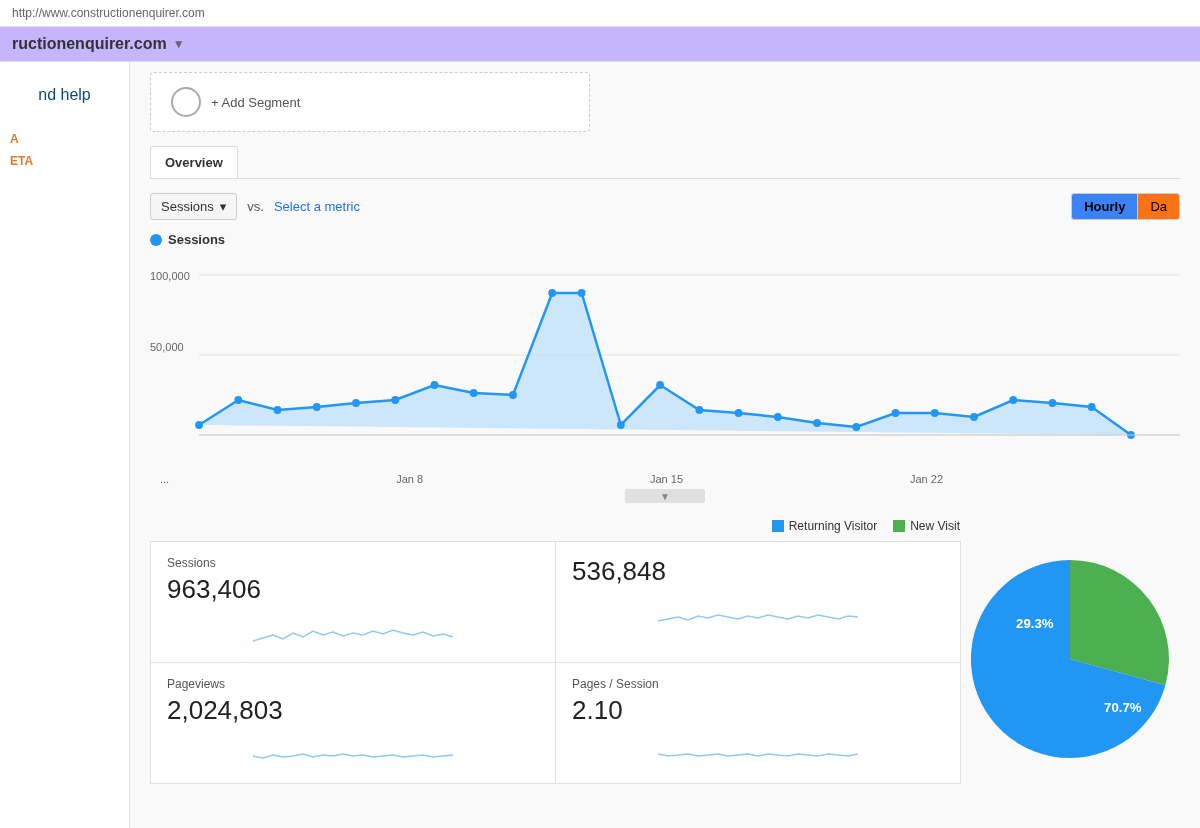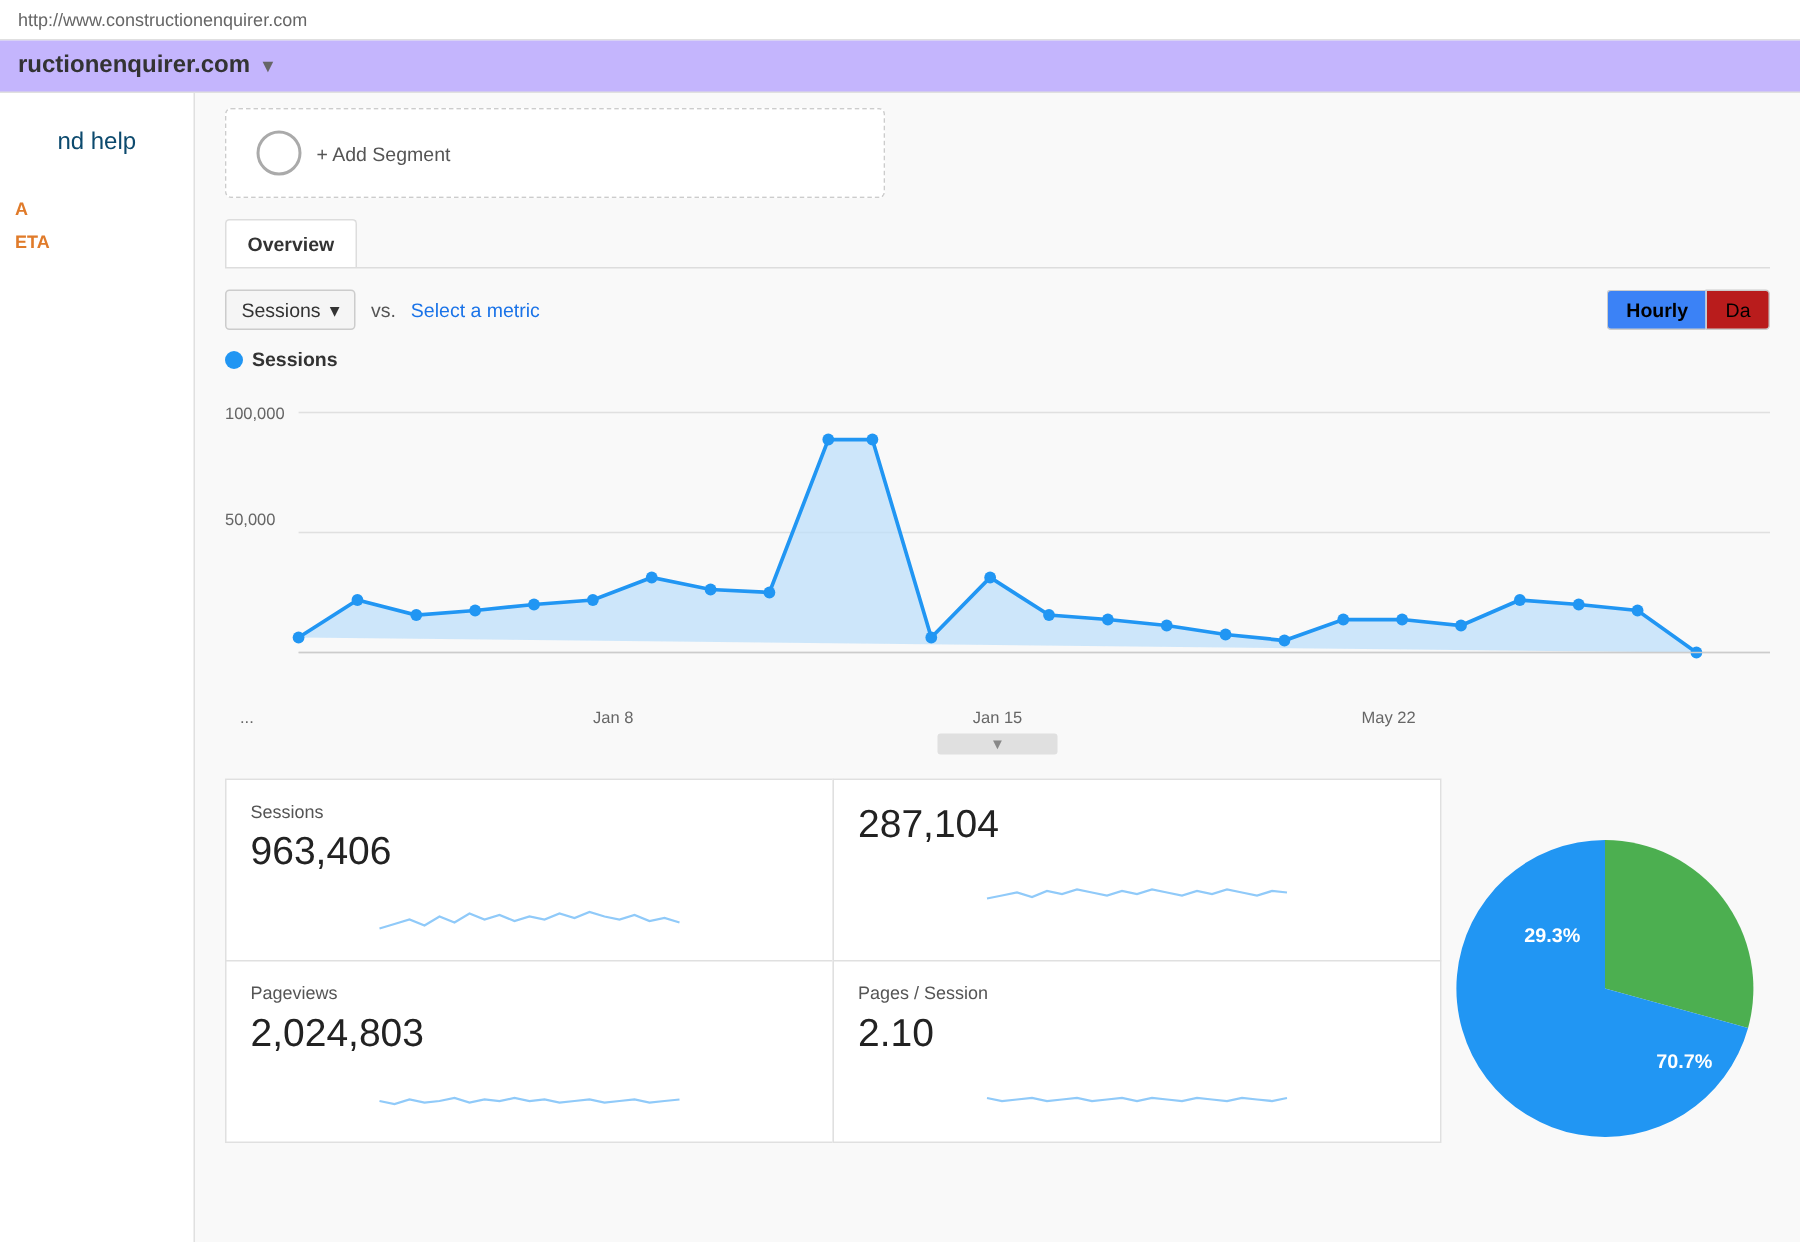--- a/index.html
+++ b/index.html
@@ -145,21 +145,21 @@
 
     .hourly-day-buttons {
       margin-left: auto;
       display: flex;
     }
 
     .time-btn {
       padding: 5px 12px;
       font-size: 13px;
       border: 1px solid #ccc;
-      background: #b91c1c;
+      background: #f97316;
       cursor: pointer;
     }
 
     .time-btn.active {
       background: #3b82f6;
       font-weight: bold;
       border-right: none;
     }
 
     .time-btn:first-child {
@@ -410,45 +410,55 @@
         <circle cx="1000" cy="180" r="4" fill="#2196F3"></circle>
 
         <line x1="50" y1="180" x2="1050" y2="180" stroke="#ccc" stroke-width="1"></line>
       </svg>
     </div>
 
     <div class="chart-x-labels">
       <span>...</span>
       <span>Jan 8</span>
       <span>Jan 15</span>
-      <span>May 22</span>
+      <span>Jan 22</span>
       <span></span>
     </div>
 
     <div class="chart-scrollbar">
       <div class="scrollbar-track">
         <span class="scrollbar-arrow">▼</span>
       </div>
     </div>
 
     <div style="display: flex;">
 
       <div style="flex: 1;">
 
+        <div class="pie-legend" style="justify-content: flex-end; margin-bottom: 8px;">
+          <div class="pie-legend-item">
+            <span class="pie-legend-box" style="background:#2196F3;"></span>
+            <span>Returning Visitor</span>
+          </div>
+          <div class="pie-legend-item">
+            <span class="pie-legend-box" style="background:#4CAF50;"></span>
+            <span>New Visit</span>
+          </div>
+        </div>
 
         <div class="stats-row">
           <div class="stat-card">
             <div class="stat-label">Sessions</div>
             <div class="stat-value">963,406</div>
             <svg class="mini-chart" viewBox="0 0 200 36">
               <polyline points="0,28 10,25 20,22 30,26 40,20 50,24 60,18 70,22 80,19 90,23 100,20 110,22 120,18 130,21 140,17 150,20 160,22 170,19 180,23 190,21 200,24" fill="none" stroke="#90CAF9" stroke-width="1.5"></polyline>
             </svg>
           </div>
           <div class="stat-card">
-            <div class="stat-value">287,104</div>
+            <div class="stat-value">536,848</div>
             <svg class="mini-chart" viewBox="0 0 200 36">
               <polyline points="0,26 10,24 20,22 30,25 40,21 50,23 60,20 70,22 80,24 90,21 100,23 110,20 120,22 130,24 140,21 150,23 160,20 170,22 180,24 190,21 200,22" fill="none" stroke="#90CAF9" stroke-width="1.5"></polyline>
             </svg>
           </div>
         </div>
 
         <div class="stats-row" style="margin-top: -1px;">
           <div class="stat-card">
             <div class="stat-label">Pageviews</div>
             <div class="stat-value">2,024,803</div>

